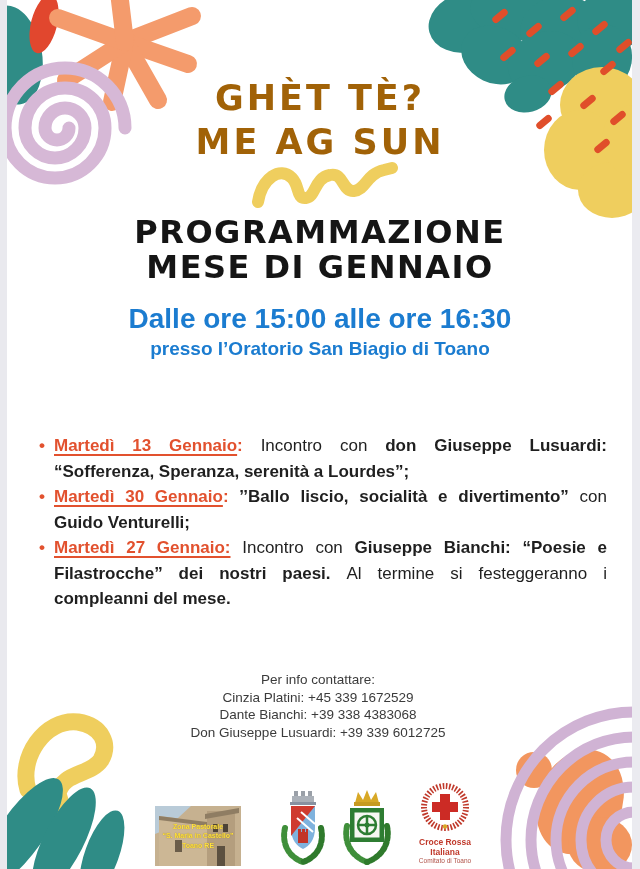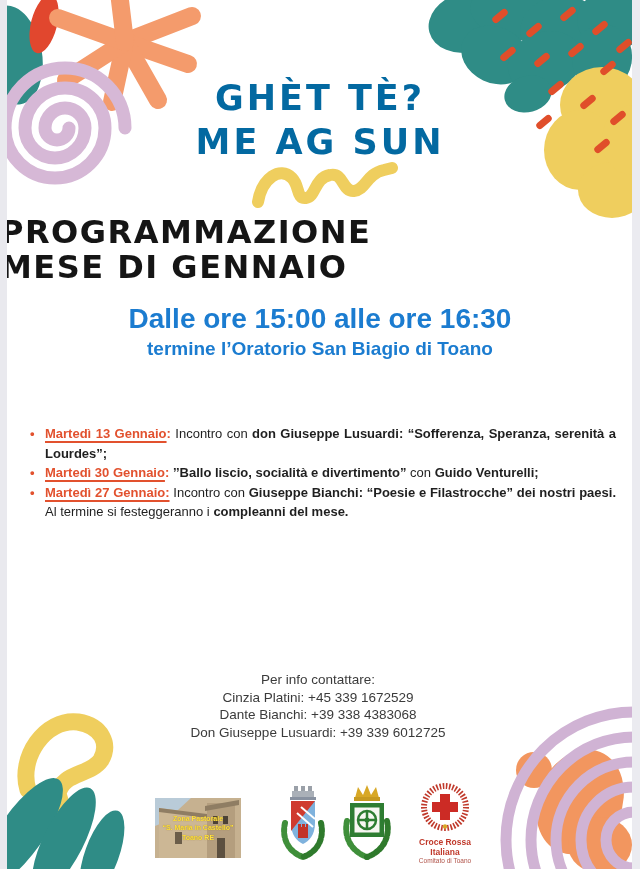--- a/index.html
+++ b/index.html
@@ -7,51 +7,51 @@
         font-family:"Liberation Sans",sans-serif;}
   svg.deco{position:absolute;left:0;top:0;pointer-events:none;}
 
   
   .edge{position:absolute;top:0;bottom:0;background:#e9e9ee;z-index:40;}
   .edge.left{left:0;width:7px;}
   .edge.right{right:0;width:8px;background:#ebebf0;}
 
   
   .title{position:absolute;top:76px;left:0;right:0;text-align:center;z-index:10;
-         color:#0369a1;font-family:"DejaVu Sans",sans-serif;font-weight:700;
+         color:#a16207;font-family:"DejaVu Sans",sans-serif;font-weight:700;
          font-size:35px;line-height:1.26;letter-spacing:3px;}
   
-  .heading{position:absolute;top:215px;left:0;right:0;z-index:10;
+  .heading{position:absolute;top:215px;left:0;right:0;text-align:center;z-index:10;
            color:#151515;font-family:"DejaVu Sans",sans-serif;font-weight:700;
            font-size:32px;line-height:1.08;letter-spacing:1.5px;}
   
   .schedule{position:absolute;top:301px;left:0;right:0;text-align:center;z-index:10;
             color:#1B7CD0;font-weight:700;line-height:1.3;}
   .schedule .time{font-size:28px;}
   .schedule .place{font-size:19px;}
 
   
-  ul.events{position:absolute;top:424px;left:30px;right:24px;margin:0;padding:0;
-            list-style:none;z-index:10;font-size:13px;line-height:1.5;
+  ul.events{position:absolute;top:424px;left:30px;right:24px;margin:9px;padding:0;
+            list-style:none;z-index:10;font-size:17px;line-height:1.5;
             text-align:justify;color:#1F1F1F;}
   ul.events li{position:relative;padding-left:15px;margin:0;}
   ul.events li::before{content:"\2022";position:absolute;left:0;top:0;
             color:#E2512E;font-weight:700;}
   .seg-date{color:#E2512E;font-weight:700;text-decoration:underline;
             text-decoration-thickness:2px;text-underline-offset:3px;}
   .seg-red{color:#E2512E;font-weight:700;}
   .seg-bold{font-weight:700;}
 
   
   .contact{position:absolute;top:671px;left:0;right:4px;text-align:center;z-index:10;
            color:#3b3b3b;font-size:13.5px;line-height:1.3;}
 
   
   .logos{position:absolute;top:781px;left:0;right:0;z-index:10;
-         display:flex;justify-content:center;align-items:center;gap:8px;}
+         display:flex;justify-content:center;align-items:flex-end;gap:8px;}
   .photo{position:relative;width:86px;height:60px;margin-top:9px;margin-right:28px;
          overflow:hidden;}
   .photo-text{position:absolute;inset:0;display:flex;flex-direction:column;
          justify-content:center;align-items:center;color:#ffe23e;
          font-size:7px;font-weight:700;line-height:1.35;text-align:center;
          text-shadow:0 0 1px #8a6a2a;}
   .redcross{width:80px;text-align:center;margin-top:2px;}
   .redcross .rc-name{color:#c0392b;font-weight:700;font-size:8.5px;line-height:1.2;}
   .redcross .rc-sub{color:#b05248;font-size:6.5px;line-height:1.3;}
 </style>
@@ -143,21 +143,21 @@
     <div>ME AG SUN</div>
   </div>
 
   <div class="heading">
     <div>PROGRAMMAZIONE</div>
     <div>MESE DI GENNAIO</div>
   </div>
 
   <div class="schedule">
     <div class="time">Dalle ore 15:00 alle ore 16:30</div>
-    <div class="place">termine  l’Oratorio San Biagio di Toano</div>
+    <div class="place">presso  l’Oratorio San Biagio di Toano</div>
   </div>
 
   <ul class="events">
       <li><span class="seg-date">Martedì 13 Gennaio</span><span class="seg-red">: </span><span class="seg-plain">Incontro con </span><span class="seg-bold">don Giuseppe Lusuardi: “Sofferenza, Speranza, serenità a Lourdes”;</span></li>
       <li><span class="seg-date">Martedì 30 Gennaio</span><span class="seg-red">: </span><span class="seg-bold">’’Ballo liscio, socialità e divertimento” </span><span class="seg-plain">con </span><span class="seg-bold">Guido Venturelli;</span></li>
       <li><span class="seg-date">Martedì 27 Gennaio:</span><span class="seg-plain"> Incontro con </span><span class="seg-bold">Giuseppe Bianchi: “Poesie e Filastrocche” dei nostri paesi. </span><span class="seg-plain">Al termine si festeggeranno i </span><span class="seg-bold">compleanni del mese.</span></li>
     </ul>
 
   <div class="contact">
     <div>Per info contattare:</div>

